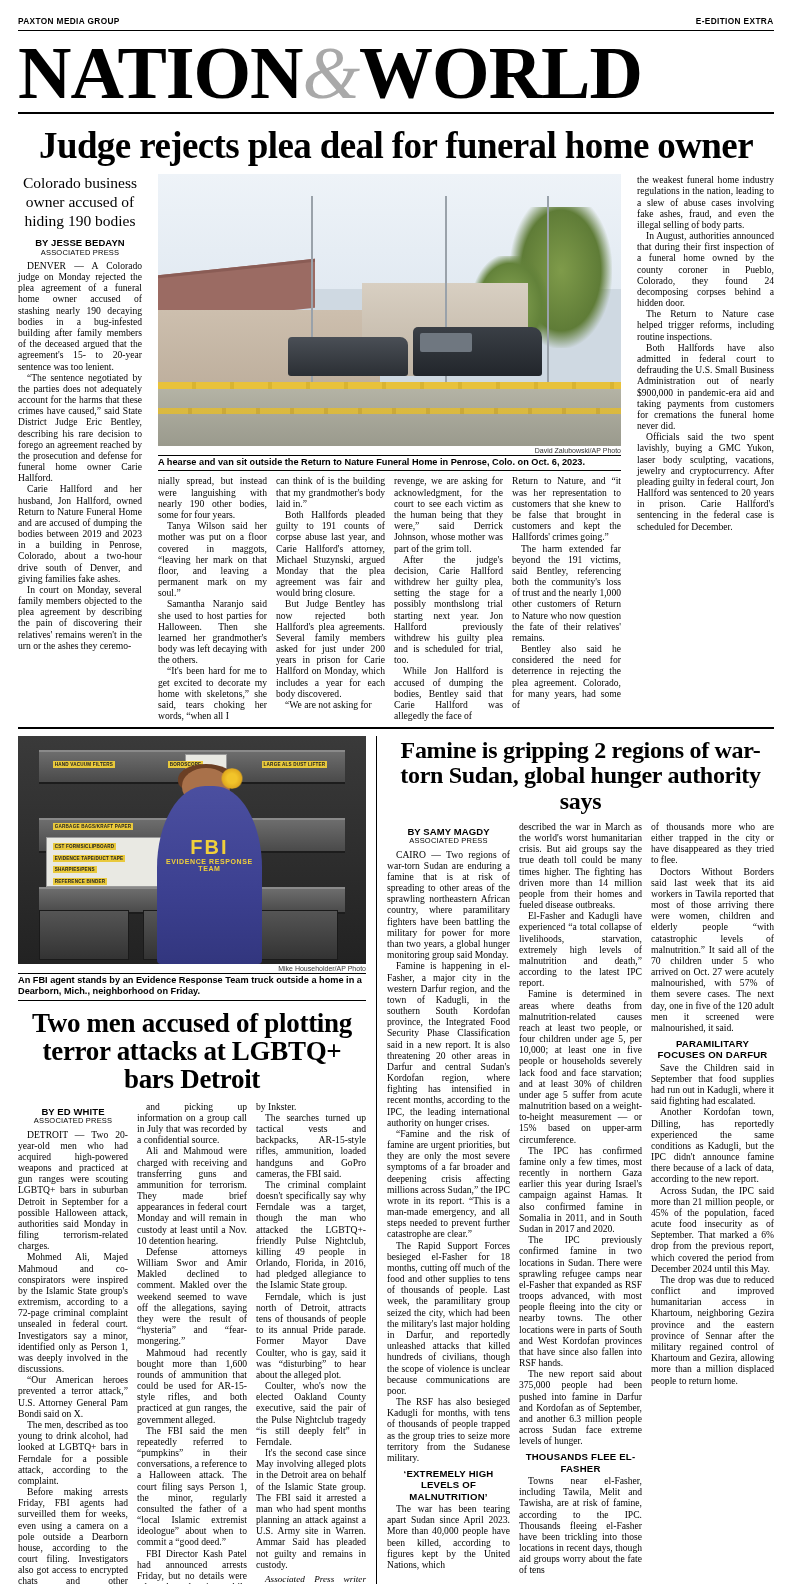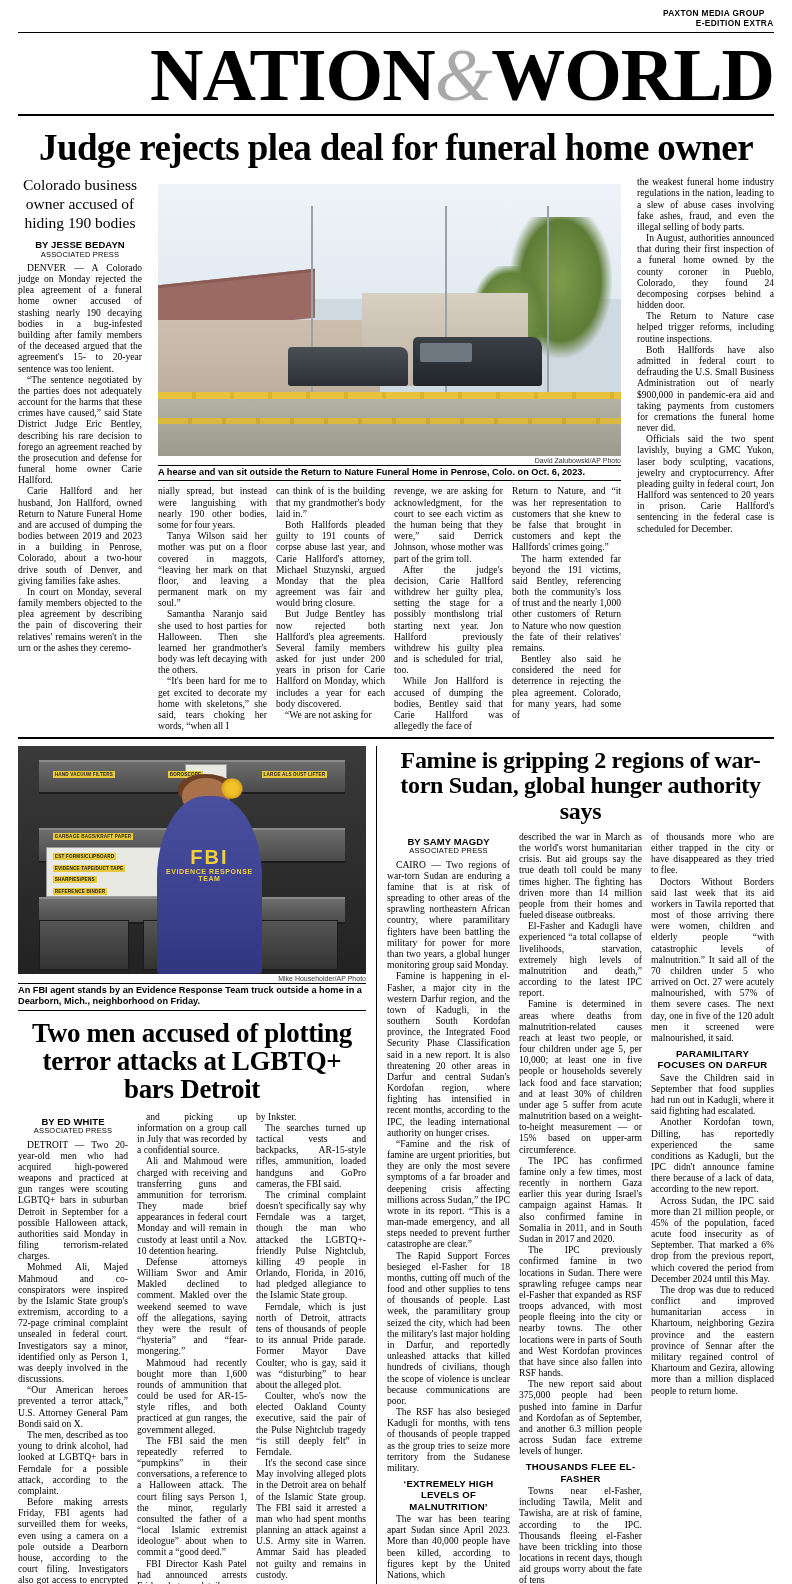--- a/index.html
+++ b/index.html
@@ -10,37 +10,36 @@
     font-family: "Liberation Serif", serif;
     color: #000;
   }
   body { padding: 0; overflow: hidden; }
 
   .page { width: 792px; height: 1584px; position: relative; padding: 0 18px; }
 
   
   .top-strip {
     display: flex; justify-content: space-between; align-items: flex-end;
-    padding-top: 8px; padding-bottom: 4px; flex-direction: column;
+    padding-top: 16px; padding-bottom: 4px;
   }
   .top-strip .pub, .top-strip .edition {
     font-family: "Liberation Sans", sans-serif;
     font-weight: bold; font-size: 9px; letter-spacing: .4px;
     transform: scaleX(.92); transform-origin: left center;
   }
   .top-strip .edition { transform-origin: right center; }
   .rule-thin { border-top: 1px solid #000; }
   .rule-med  { border-top: 2px solid #000; }
 
   .masthead {
     font-family: "Liberation Serif", serif;
     font-size: 74px; font-weight: bold; line-height: .98;
     letter-spacing: -1px; padding: 6px 0 2px 0;
     transform: scaleX(1.0);
-    text-align: right;
   }
   .masthead .amp { color: #a9a9a9; font-style: italic; font-weight: normal; }
 
   
   h1.lede {
     text-align: center; font-size: 37px; font-weight: bold;
     line-height: 1.02; letter-spacing: -.6px; margin: 13px 0 10px 0;
   }
   h2.hed {
     text-align: center; font-size: 27px; font-weight: bold;
@@ -78,21 +77,21 @@
     text-align: right; color: #333; padding-top: 1px;
   }
   .caption {
     font-family: "Liberation Sans", sans-serif; font-weight: bold;
     font-size: 9.2px; line-height: 1.22; padding-top: 1px;
   }
 
   
   .s1 { display: flex; gap: 16px; }
   .s1-left  { width: 124px; flex: 0 0 124px; }
-  .s1-mid   { flex: 1; margin-top: 8px; }
+  .s1-mid   { flex: 1; }
   .s1-right { width: 137px; flex: 0 0 137px; }
 
   .s1-mid-lower { display: flex; gap: 9px; margin-top: 4px; }
   .s1-mid-lower .c { flex: 1; }
 
   
   .bottom { display: flex; gap: 10px; margin-top: 7px; }
   .bl { width: 348px; flex: 0 0 348px; }
   .br { flex: 1; border-left: 1px solid #000; padding-left: 10px; }
 

